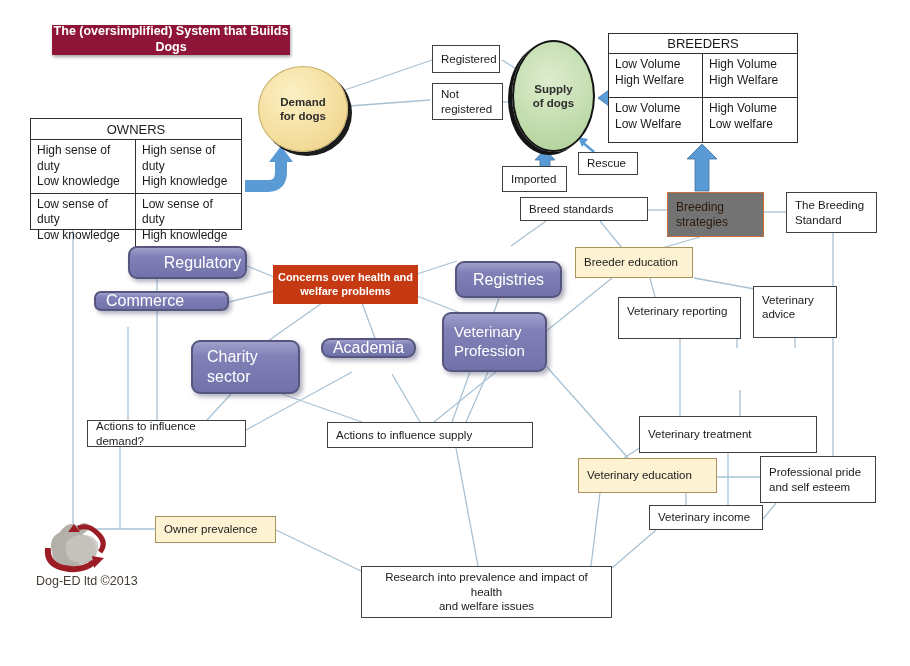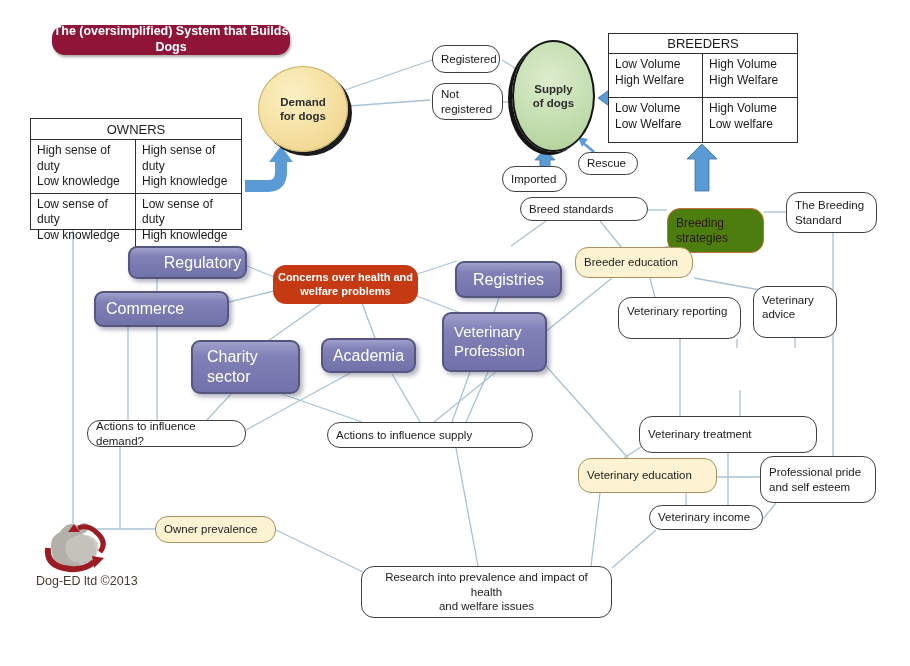--- a/index.html
+++ b/index.html
@@ -2,24 +2,24 @@
 <html><head>
 <meta charset="utf-8">
 <style>
   html,body{margin:0;padding:0;background:#ffffff;}
   #canvas{
     position:relative;width:910px;height:666px;background:#ffffff;overflow:hidden;
     font-family:"Liberation Sans", sans-serif;color:#1a1a1a;
   }
   #wires{position:absolute;left:0;top:0;width:910px;height:666px;}
   .node{position:absolute;box-sizing:border-box;display:flex;align-items:center;
-    white-space:pre-line;line-height:1.25;border-radius:13px;}
+    white-space:pre-line;line-height:1.25;}
   .whitebox{background:#ffffff;border:1px solid #3f3f3f;font-size:11.5px;padding:3px 8px;}
   .yellowbox{background:#fdf3d2;border:1px solid #a9925b;font-size:11.5px;padding:3px 8px;}
-  .orangebox{background:#4d7c0f;border:1px solid #c5703d;font-size:12px;padding:4px 8px;color:#2b1a0c;margin-top:16px;}
+  .orangebox{background:#737373;border:1px solid #c5703d;font-size:12px;padding:4px 8px;color:#2b1a0c;}
   .purple{
     background:linear-gradient(180deg,#a0a0cb 0%,#8181b8 28%,#7272aa 100%);
     border:2px solid #55557d;border-radius:9px;color:#ffffff;
     font-size:16px;box-shadow:2.5px 3px 4px rgba(90,90,120,0.45);padding:2px 10px;}
   .purple.centered{justify-content:center;text-align:center;}
   .ellipse{border-radius:50%;justify-content:center;text-align:center;
     font-size:11.5px;font-weight:bold;color:#2d2d2d;}
   #demand-ellipse{background:radial-gradient(circle at 38% 32%,#fbf0c4 0%,#f5dfa0 55%,#eccf85 100%);
     border:1px solid #c9b06a;box-shadow:4px 4px 0 0 #1c1c1c;}
   #supply-ellipse{background:radial-gradient(circle at 45% 35%,#ddeccd 0%,#c3ddaf 55%,#aecf96 100%);
@@ -139,24 +139,24 @@
   <div class="node whitebox" style="left:578px;top:152px;width:60px;height:23px;">Rescue</div>
   <div class="node whitebox" style="left:502px;top:166px;width:65px;height:26px;">Imported</div>
   <div class="node whitebox" style="left:520px;top:197px;width:128px;height:24px;">Breed standards</div>
   <div class="node orangebox" style="left:667px;top:192px;width:97px;height:45px;">Breeding
 strategies</div>
   <div class="node whitebox" style="left:786px;top:192px;width:91px;height:41px;">The Breeding
 Standard</div>
   <div class="node yellowbox" style="left:575px;top:247px;width:118px;height:31px;">Breeder education</div>
 
   <div class="node purple centered" style="left:128px;top:246px;width:119px;height:33px;padding-left:40px;">Regulatory</div>
-  <div class="node purple" style="left:94px;top:291px;width:135px;height:36px;">Commerce</div>
+  <div class="node purple" style="left:94px;top:291px;width:135px;height:20px;border-radius:7px;">Commerce</div>
   <div class="node purple" style="left:191px;top:340px;width:109px;height:54px;padding-left:14px;">Charity
 sector</div>
-  <div class="node purple centered" style="left:321px;top:338px;width:95px;height:35px;">Academia</div>
+  <div class="node purple centered" style="left:321px;top:338px;width:95px;height:20px;">Academia</div>
   <div class="node purple centered" style="left:455px;top:261px;width:107px;height:37px;">Registries</div>
   <div class="node purple" style="left:442px;top:312px;width:105px;height:60px;font-size:15px;">Veterinary
 Profession</div>
 
   <div class="node" id="concerns-box" style="left:273px;top:265px;width:145px;height:39px;">Concerns over health and
 welfare problems</div>
 
   <div class="node whitebox toplft" style="left:618px;top:297px;width:123px;height:42px;padding-top:6px;">Veterinary reporting</div>
   <div class="node whitebox toplft" style="left:753px;top:286px;width:84px;height:52px;padding-top:6px;">Veterinary
 advice</div>

